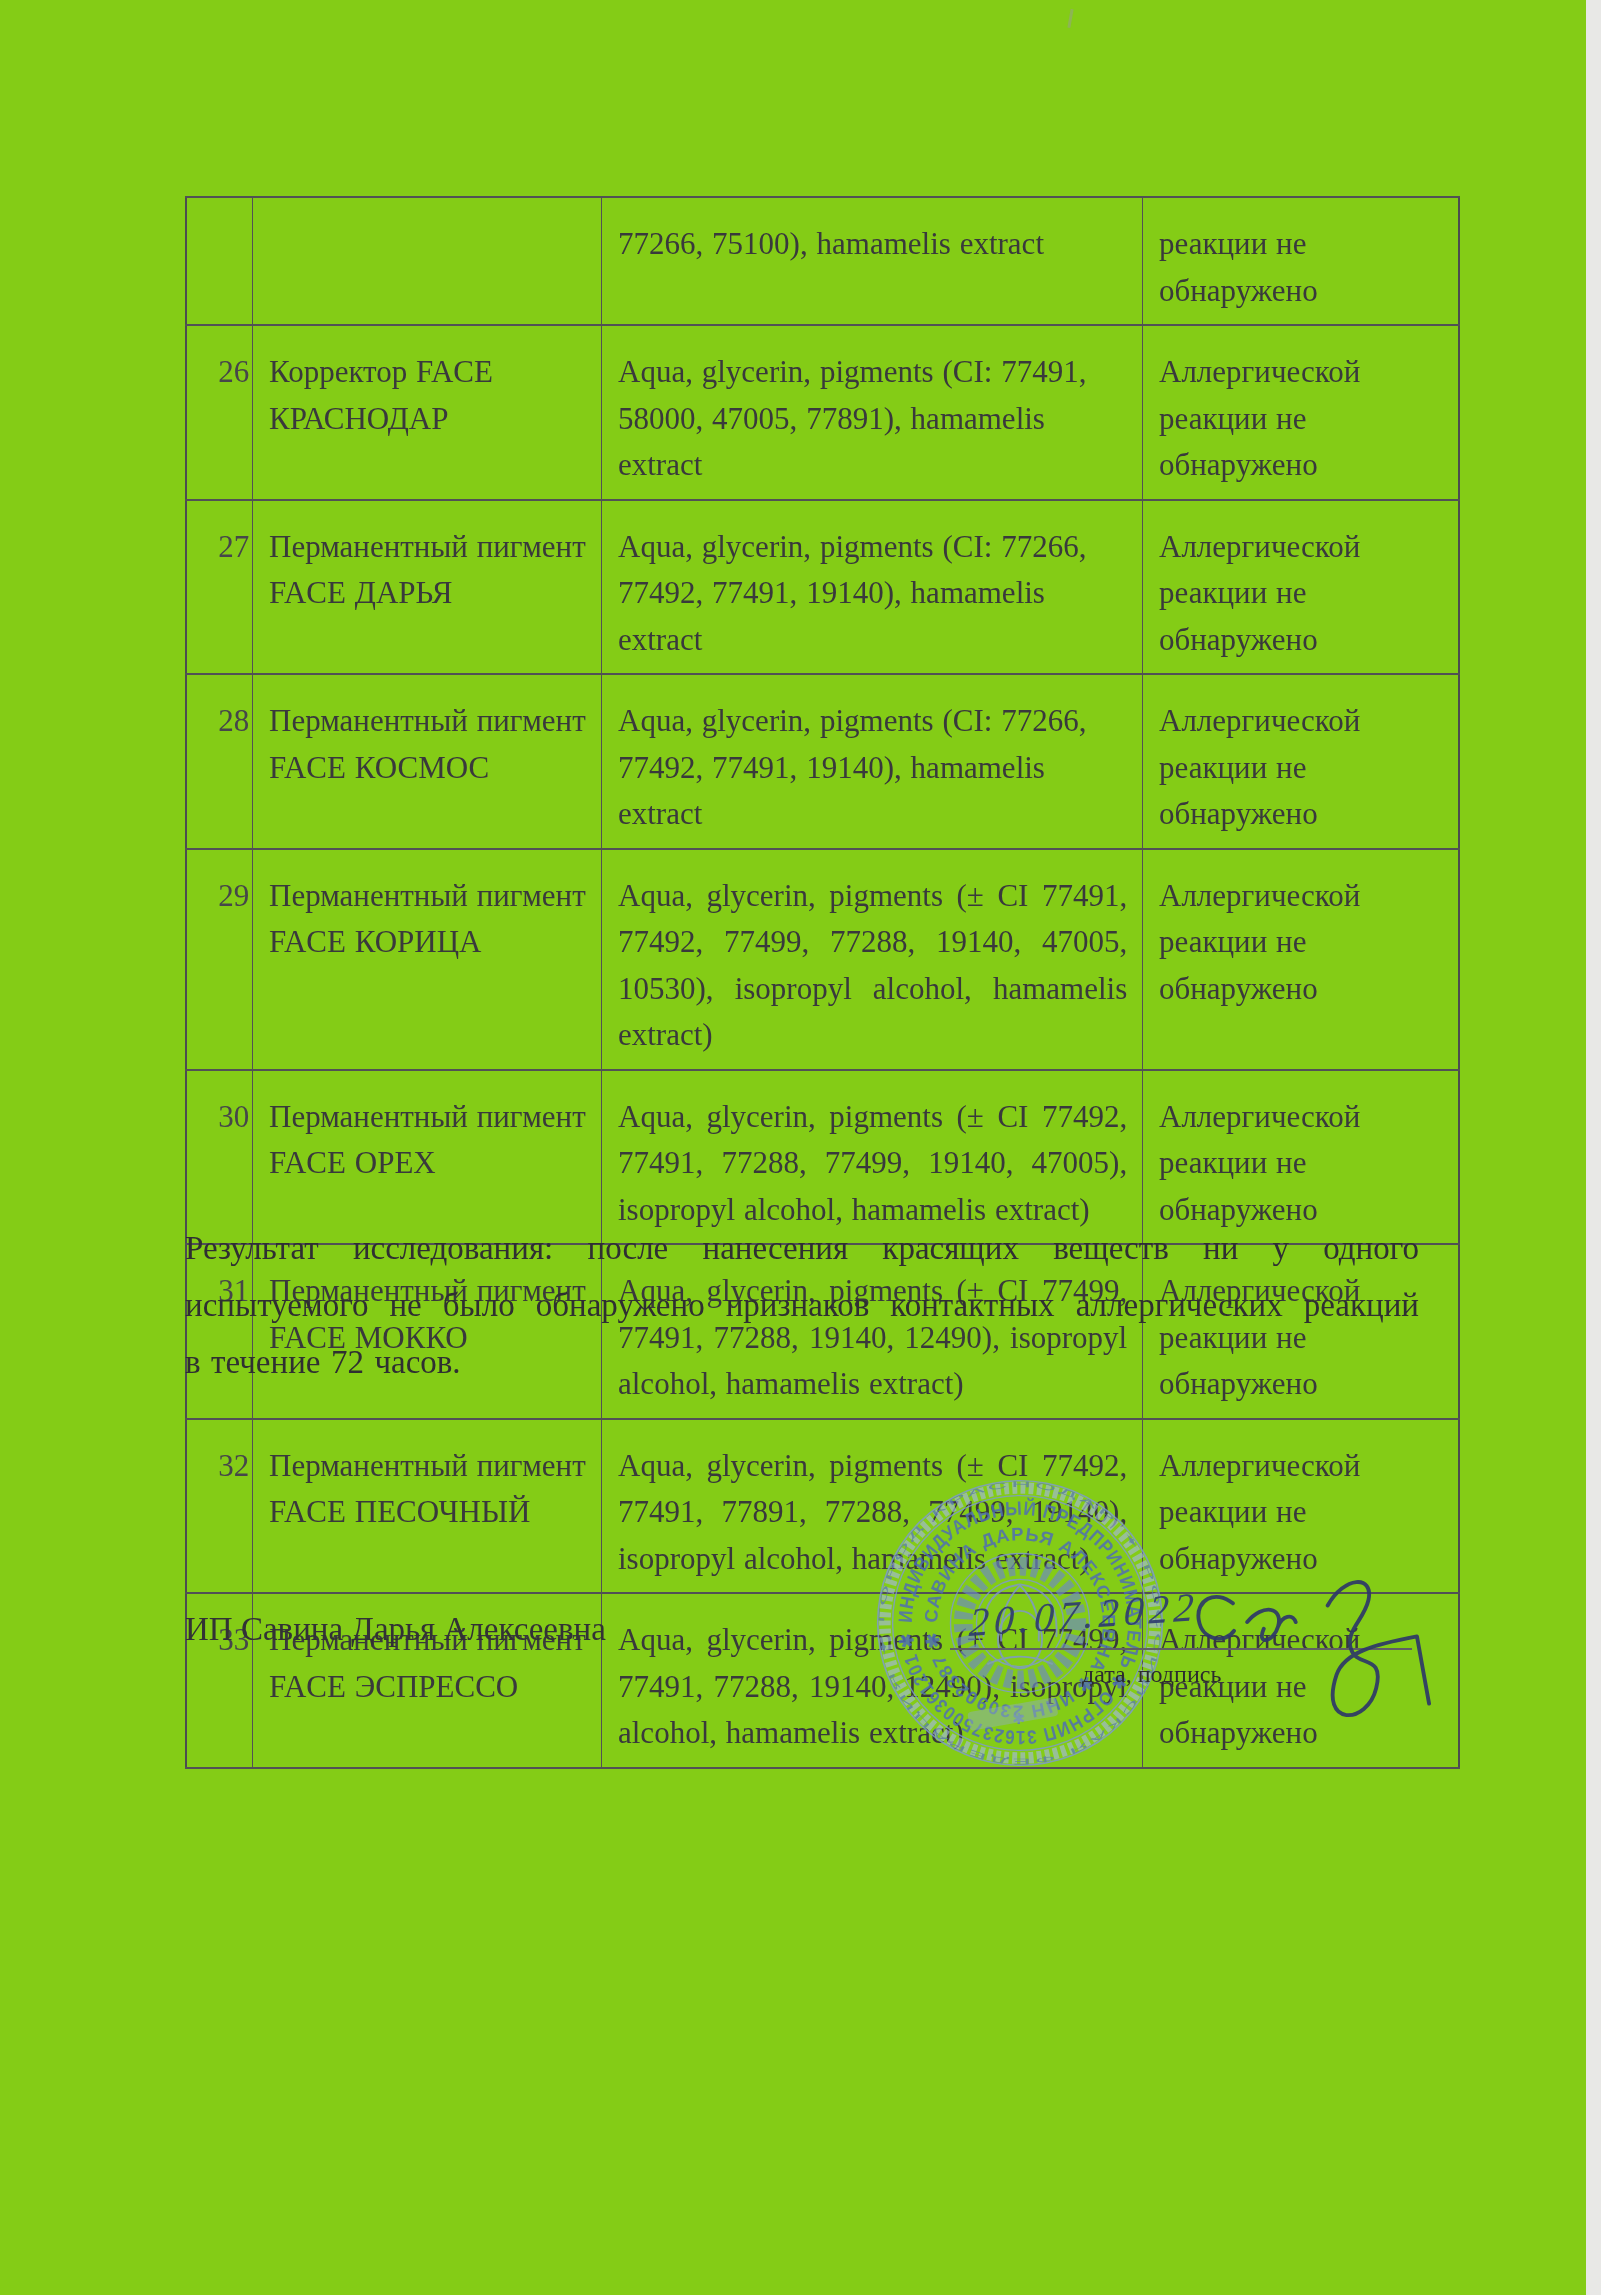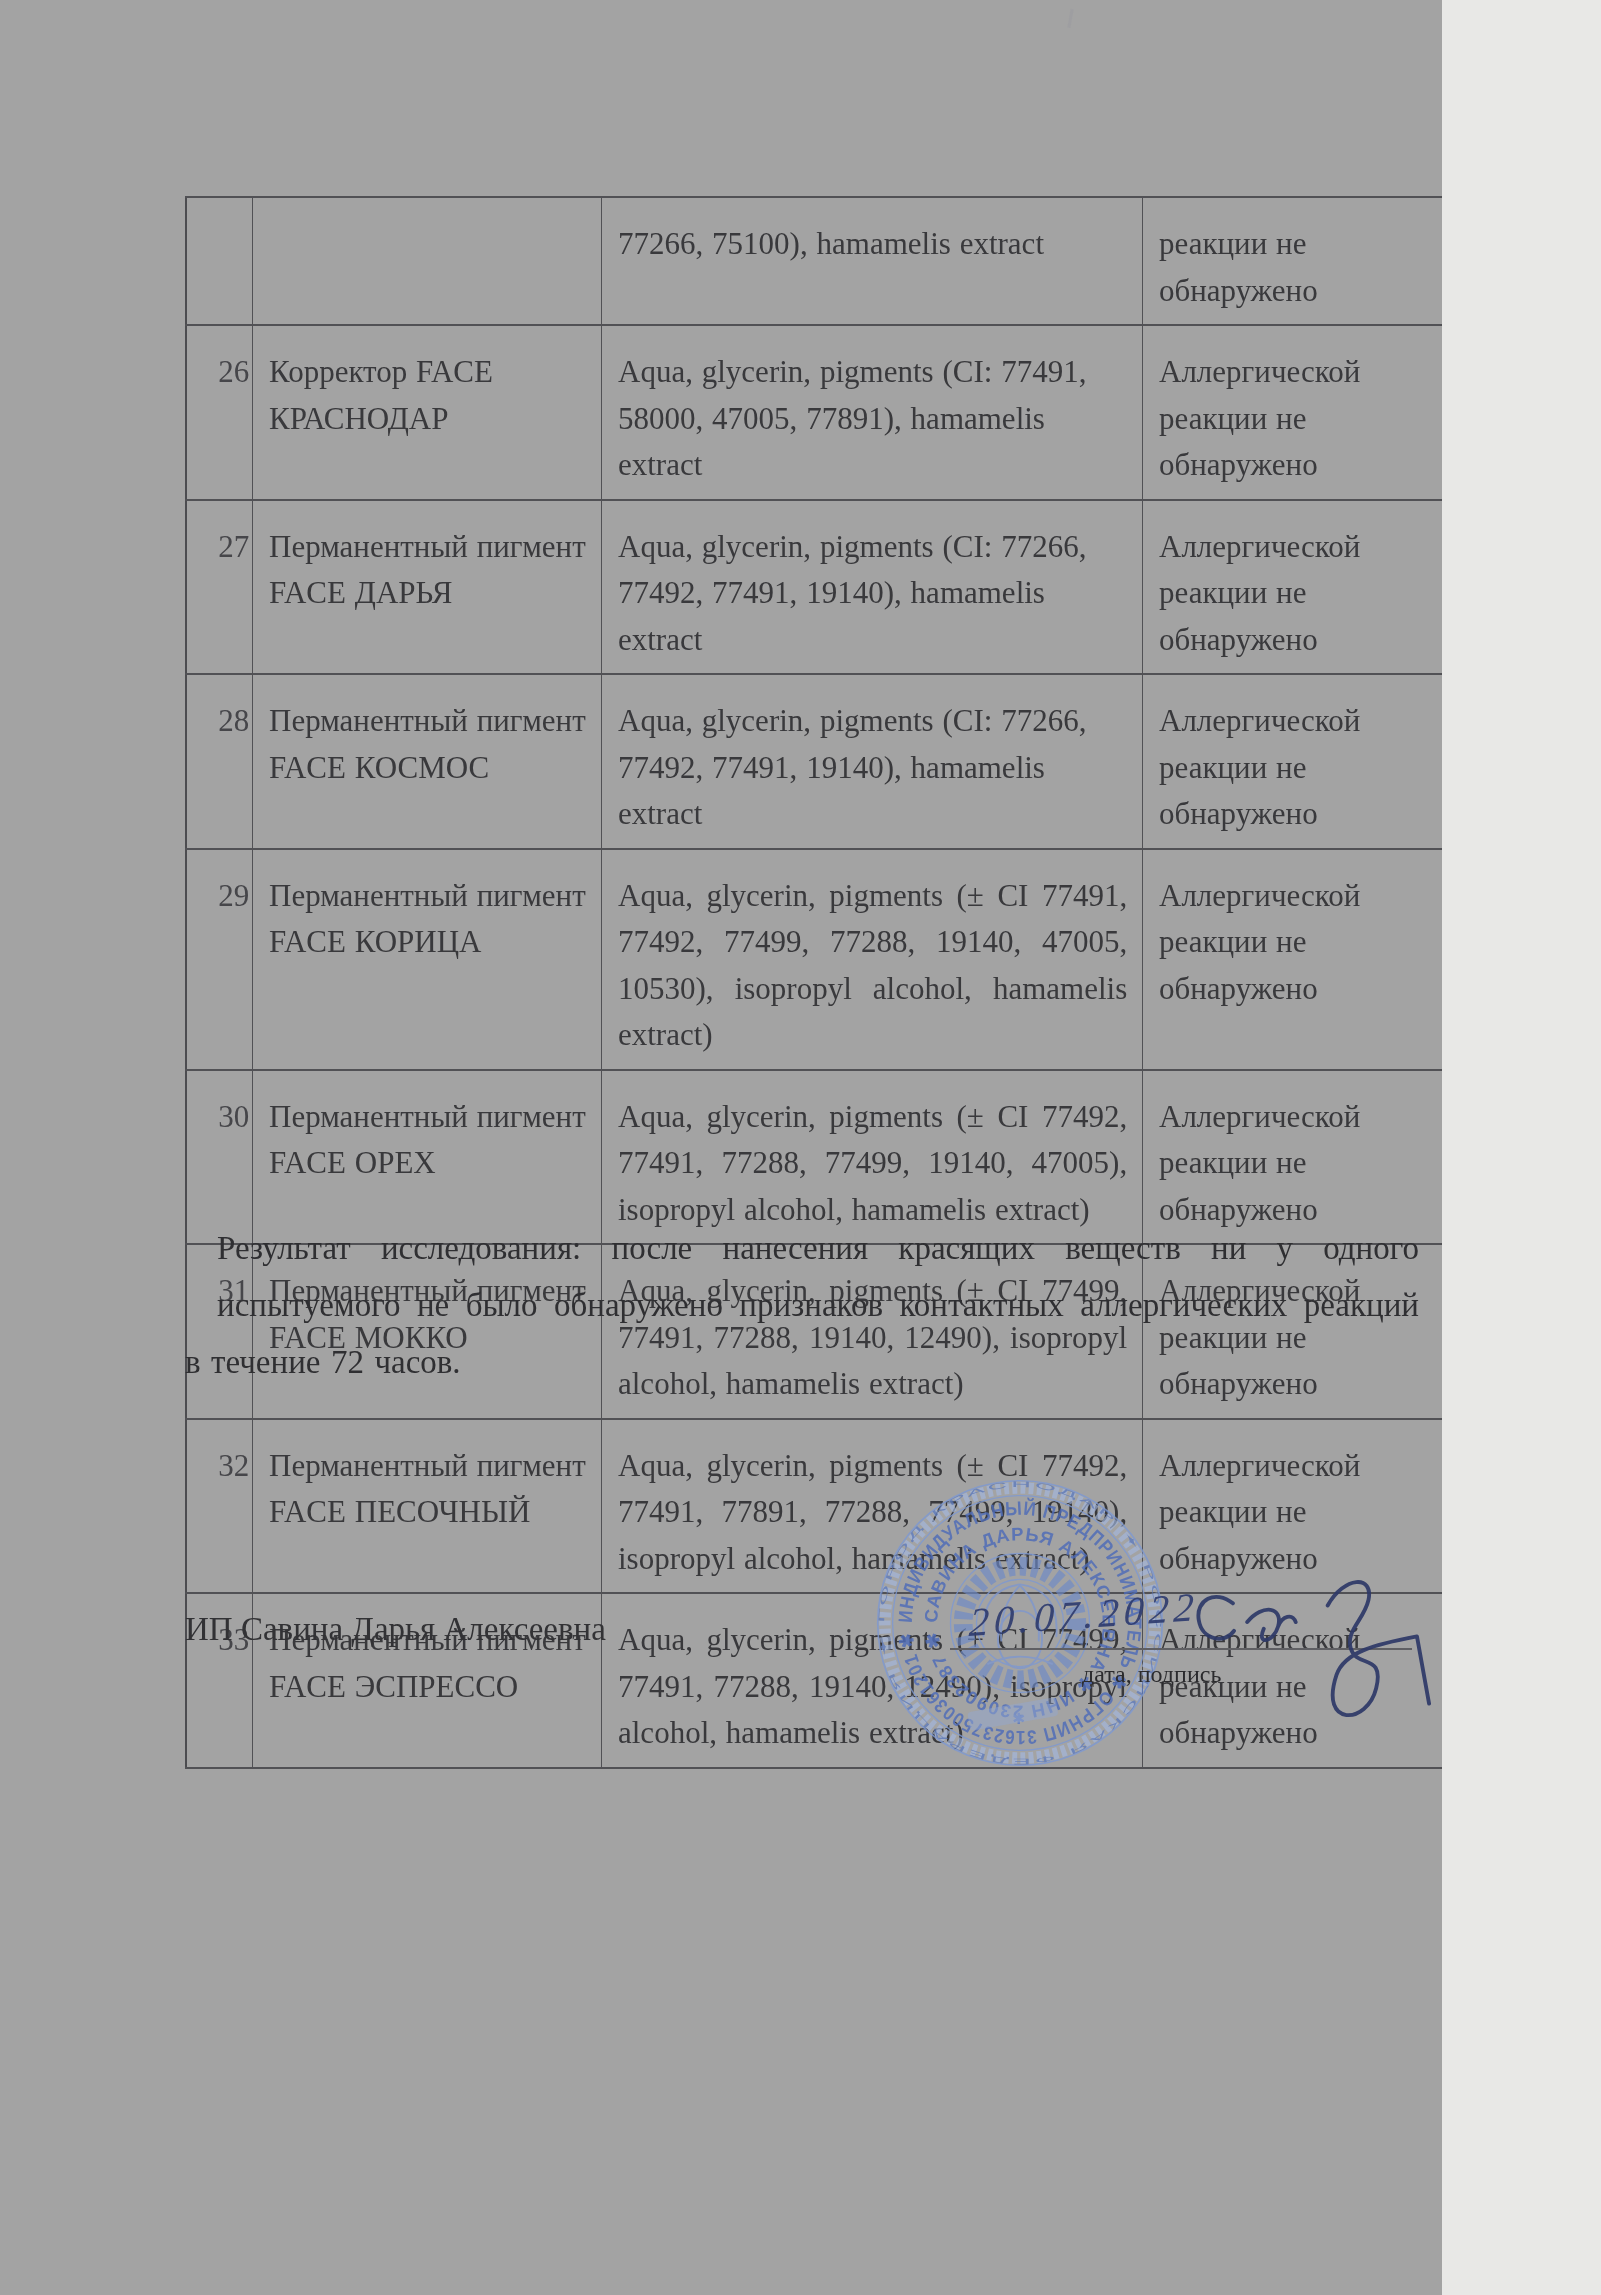--- a/index.html
+++ b/index.html
@@ -1,19 +1,19 @@
 <!DOCTYPE html>
 <html style="font-size:8.8px"><head>
 <meta charset="utf-8">
 <style>
   html,body{margin:0;padding:0;background:#e8e8e6;}
   #page{
     position:relative;
-    width:1442px;height:2295px;
-    background:#a3a3a3;
+    width:1586px;height:2295px;
+    background:#84cc16;
     overflow:hidden;
     font-family:"Liberation Serif","DejaVu Serif",serif;
     color:#39393c;
   }
   
   #results-table{
     position:absolute;left:185px;top:196px;width:1272px;
     border-collapse:collapse;table-layout:fixed;
     border:2.8px solid #4c4c50;
   }
@@ -30,21 +30,21 @@
   #results-table td.just{text-align:justify;}
   tr.r0 td{padding-top:12px;}
   tr.r0{height:63px;} tr.r1{height:98px;} tr.r2{height:96px;}
   tr.r3{height:97px;} tr.r4{height:129px;} tr.r5{height:126px;}
   tr.r6{height:128px;} tr.r7{height:125px;} tr.r8{height:120px;}
   
   #summary{
     position:absolute;left:185px;top:1220px;width:1234px;
     font-size:33px;line-height:1.72;color:#2f2f32;word-spacing:2.2px;
   }
-  #summary .jline{text-align:justify;text-align-last:justify;padding-left:32px;}
+  #summary .jline{text-align:justify;text-align-last:justify;}
   
   #ip-name{position:absolute;left:185px;top:1611px;font-size:33px;color:#323235;}
   #sig-line{position:absolute;left:950px;top:1648px;width:462px;height:1.7px;background:#5f5f63;}
   #sig-caption{position:absolute;left:1082px;top:1661px;font-size:24px;color:#2b2b2e;}
   #hand-date{
     position:absolute;left:969px;top:1591px;
     font-size:40px;font-style:italic;letter-spacing:5px;
     color:#2f3c6f;transform:rotate(-4deg) skewX(-7deg);
     opacity:.92;
   }

